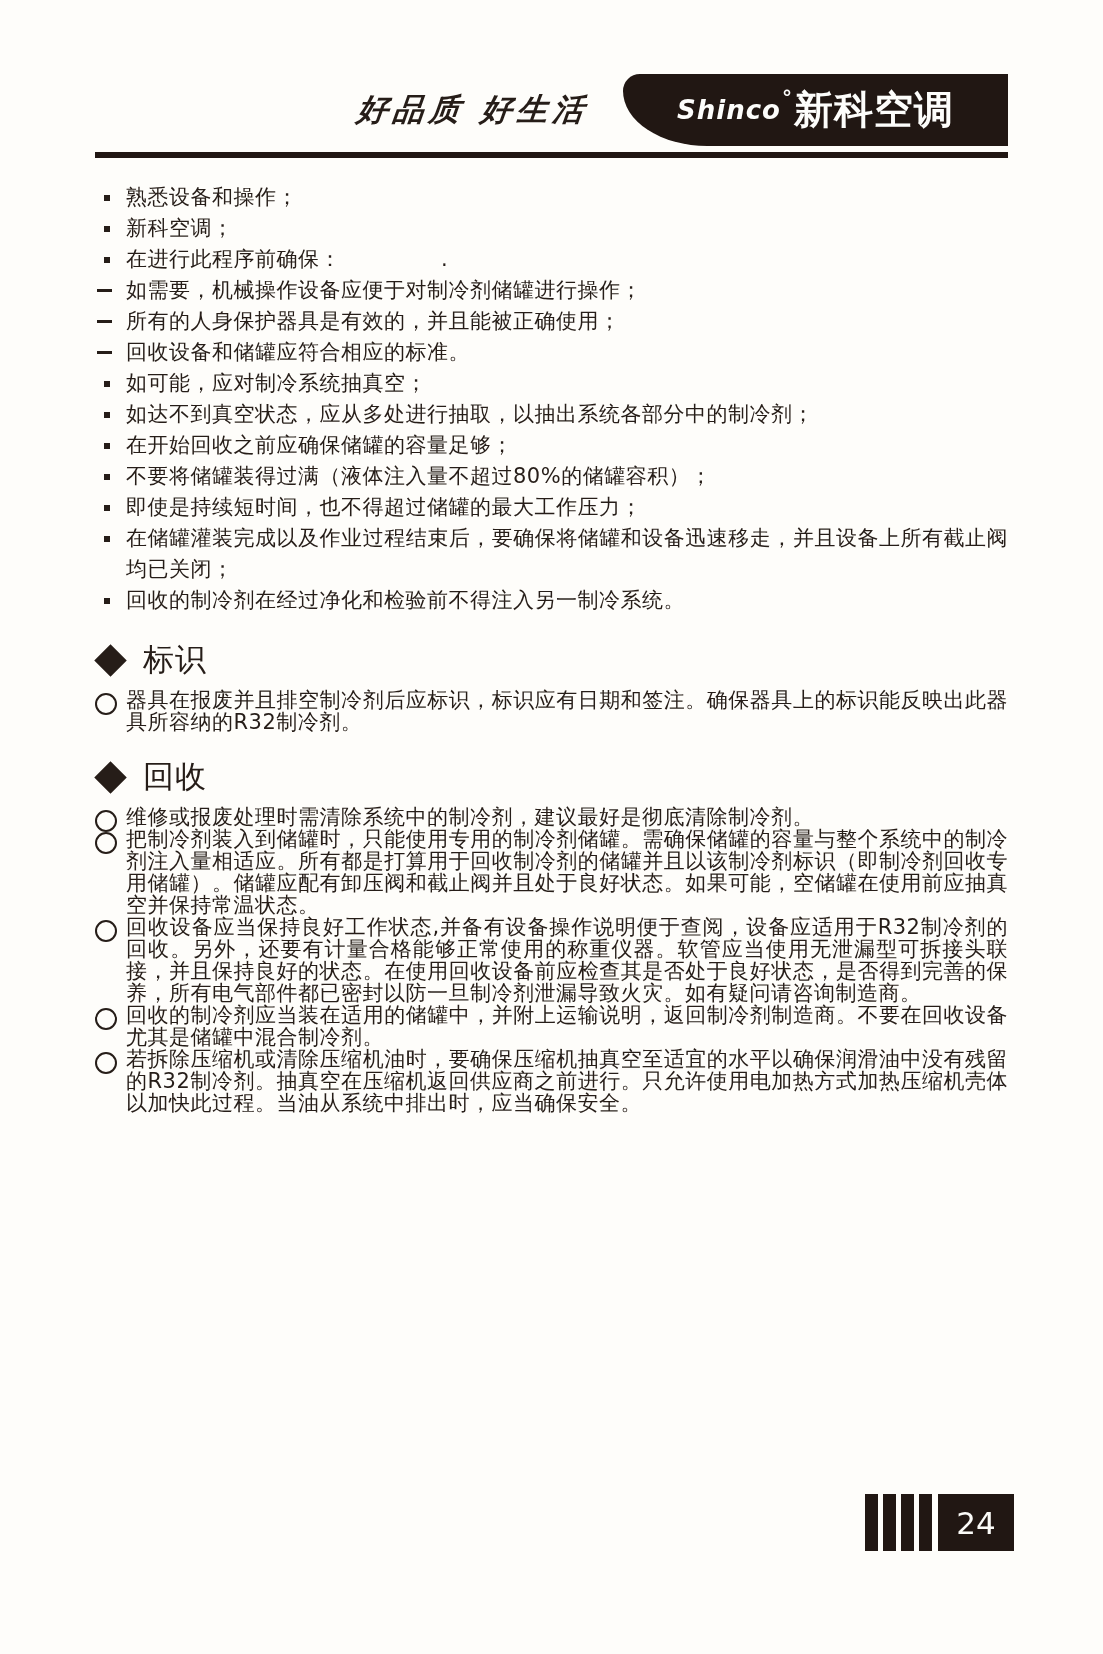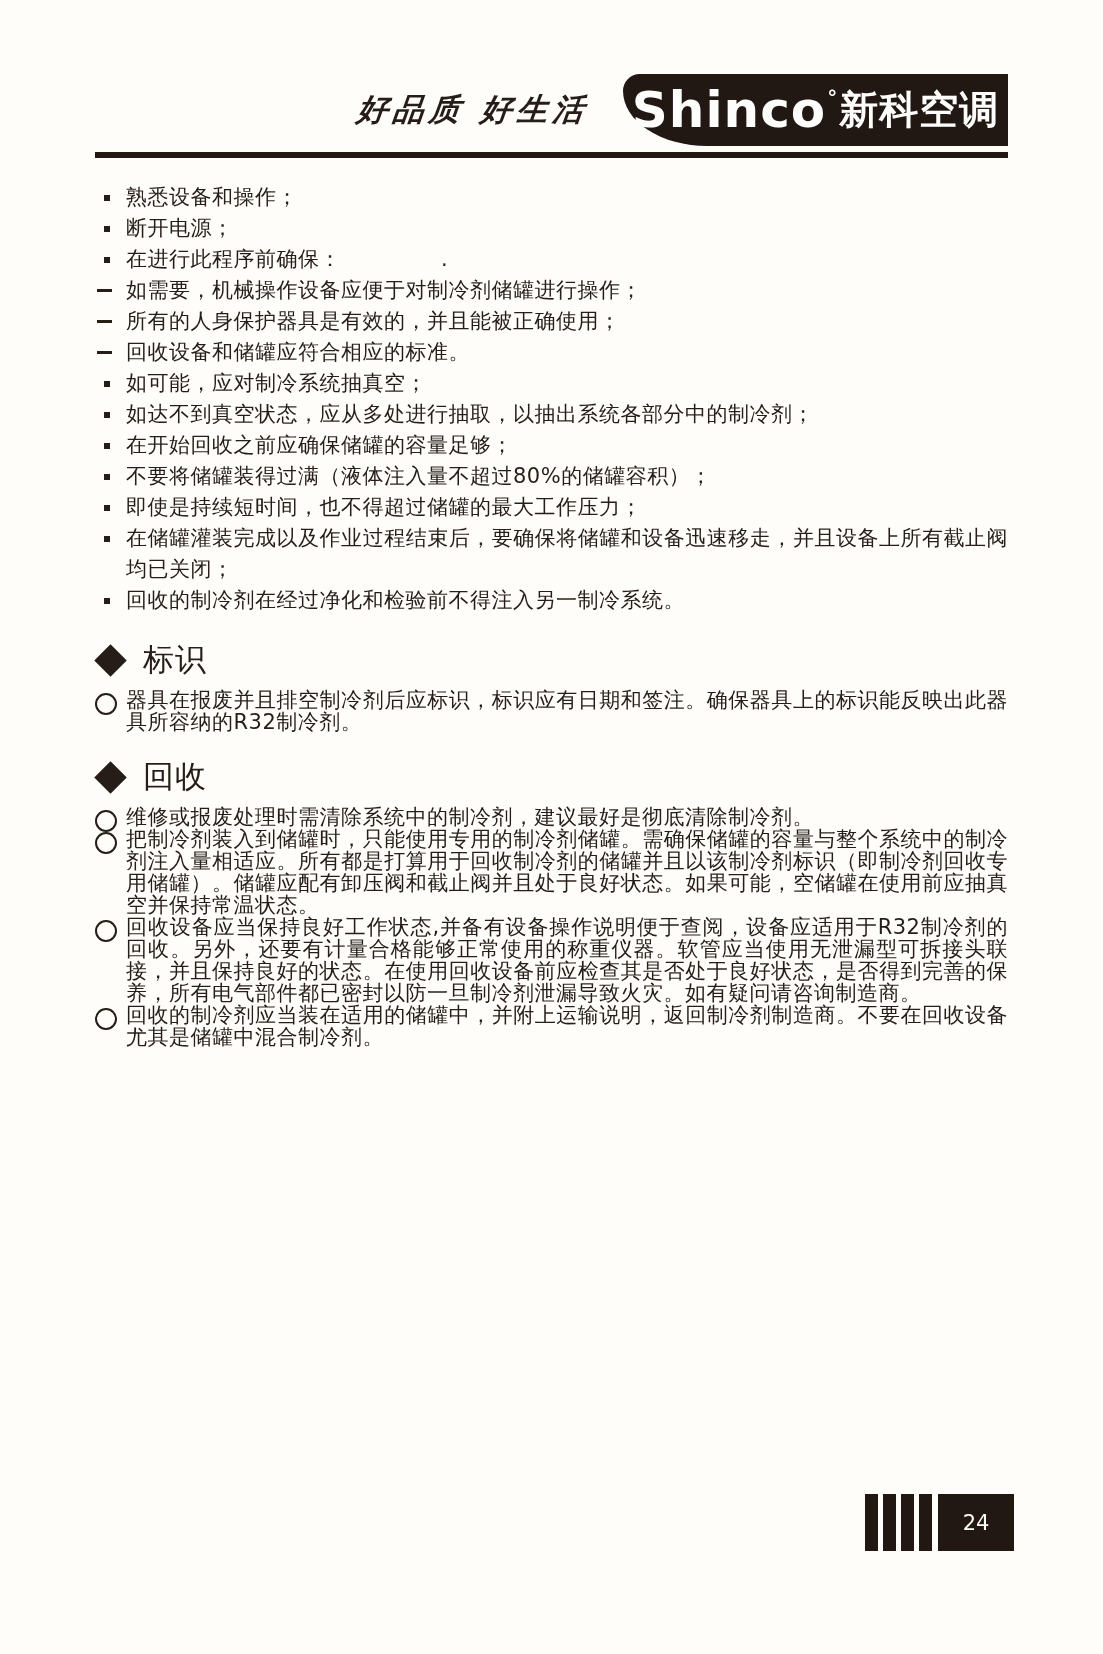--- a/index.html
+++ b/index.html
@@ -23,21 +23,21 @@
     letter-spacing:5px; transform:skewX(-6deg);
     margin-right:34px; white-space:nowrap;
   }
   .banner {
     width:385px; height:72px; background:#211713;
     border-top-left-radius:22px;
     border-bottom-left-radius:110px 72px;
     display:flex; align-items:center; justify-content:center;
     color:#fdfdfb; white-space:nowrap;
   }
-  .brand-en { font-size:50px; font-weight:bold; letter-spacing:1px; }
+  .brand-en { font-size:26px; font-weight:bold; letter-spacing:1px;font-style:italic; }
   .brand-mark { font-size:20px; font-weight:bold; position:relative; top:-13px; margin:0 2px 0 1px; }
   .brand-cn { font-size:39px; font-weight:bold; letter-spacing:1px; }
   .rule { height:6px; background:#211713; margin:6px 95px 0 95px; }
 
   
   .content {
     margin:24px 95px 12px 95px;
     font-size:21px; letter-spacing:0.5px;
     text-align:justify;
   }
@@ -55,21 +55,21 @@
     position:absolute; left:0; top:4px;
     width:22px; height:22px; box-sizing:border-box;
     border:2.5px solid #261d18; border-radius:50%;
   }
 
   
   .footer-badge { position:absolute; left:865px; top:1494px; height:57px; display:flex; align-items:stretch; }
   .bar { width:13px; background:#211713; margin-right:5px; }
   .page-box {
     width:76px; margin-left:1px; background:#211713;
-    color:#fbfbf8; font-size:21px;
+    color:#fbfbf8; font-size:31px;
     display:flex; align-items:center; justify-content:center;
   }
 </style>
 </head>
 <body>
 
 <div class="page">
 
   <header>
     <div class="header-row">
@@ -84,21 +84,21 @@
   </header>
 
   <main class="content">
 
     <div class="li">
       <span class="m-sq"></span>
       <span>熟悉设备和操作；</span>
     </div>
     <div class="li">
       <span class="m-sq"></span>
-      <span>断开电源；</span>
+      <span>新科空调；</span>
     </div>
     <div class="li">
       <span class="m-sq"></span>
       <span>在进行此程序前确保：</span><span class="stray">.</span>
     </div>
     <div class="li">
       <span class="m-dash"></span>
       <span>如需要，机械操作设备应便于对制冷剂储罐进行操作；</span>
     </div>
     <div class="li">
@@ -163,20 +163,24 @@
         <span>把制冷剂装入到储罐时，只能使用专用的制冷剂储罐。需确保储罐的容量与整个系统中的制冷剂注入量相适应。所有都是打算用于回收制冷剂的储罐并且以该制冷剂标识（即制冷剂回收专用储罐）。储罐应配有卸压阀和截止阀并且处于良好状态。如果可能，空储罐在使用前应抽真空并保持常温状态。</span>
       </div>
       <div class="para">
         <span class="m-circle"></span>
         <span>回收设备应当保持良好工作状态,并备有设备操作说明便于查阅，设备应适用于R32制冷剂的回收。另外，还要有计量合格能够正常使用的称重仪器。软管应当使用无泄漏型可拆接头联接，并且保持良好的状态。在使用回收设备前应检查其是否处于良好状态，是否得到完善的保养，所有电气部件都已密封以防一旦制冷剂泄漏导致火灾。如有疑问请咨询制造商。</span>
       </div>
       <div class="para">
         <span class="m-circle"></span>
         <span>回收的制冷剂应当装在适用的储罐中，并附上运输说明，返回制冷剂制造商。不要在回收设备尤其是储罐中混合制冷剂。</span>
       </div>
+      <div class="para">
+        <span class="m-circle"></span>
+        <span>若拆除压缩机或清除压缩机油时，要确保压缩机抽真空至适宜的水平以确保润滑油中没有残留的R32制冷剂。抽真空在压缩机返回供应商之前进行。只允许使用电加热方式加热压缩机壳体以加快此过程。当油从系统中排出时，应当确保安全。</span>
+      </div>
     </section>
 
   </main>
 
   <div class="footer-badge">
     <span class="bar"></span>
     <span class="bar"></span>
     <span class="bar"></span>
     <span class="bar"></span>
     <span class="page-box">24</span>

